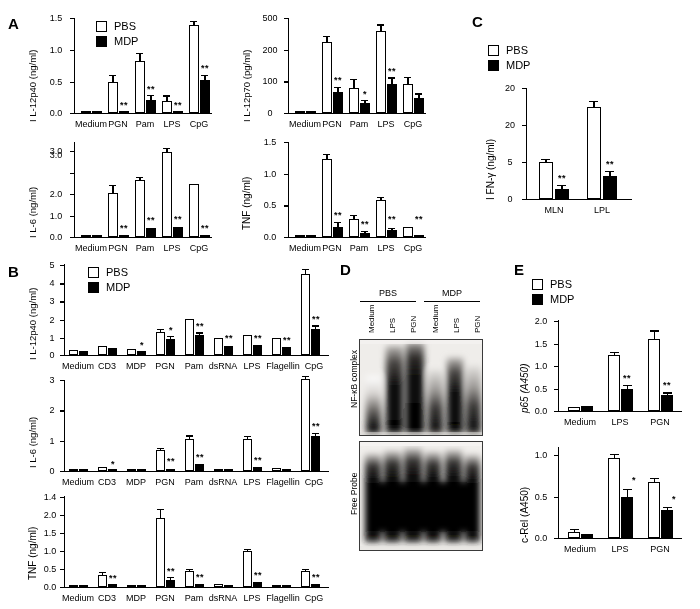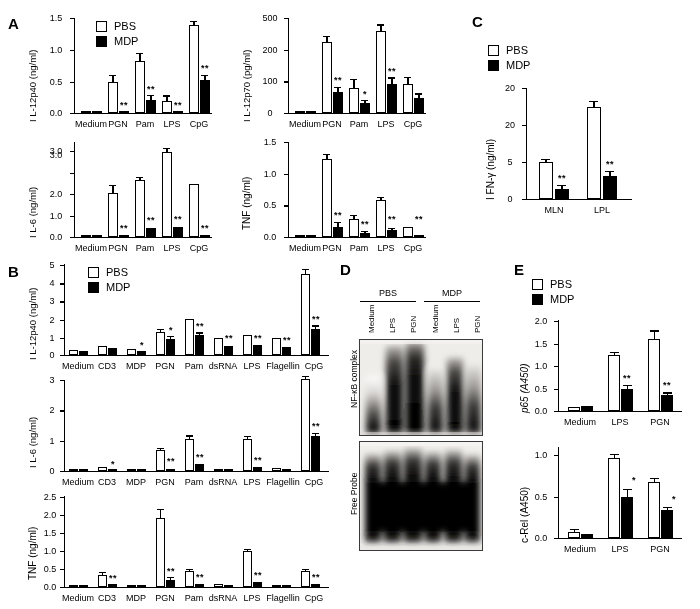--- a/index.html
+++ b/index.html
@@ -522,21 +522,21 @@
       <div class="xcat" style="left:250px;top:97px;">CpG</div>
     </div>
   </div>
 
   <div class="chart" style="left:26px;top:234px;width:310px;height:118px;">
     <div class="ylabel" style="left:2px;top:88px;font-size:10px;">TNF (ng/ml)</div>
     <div class="plotbox" style="left:38px;top:4px;width:265px;height:92px;">
       <div class="axis-y"></div>
       <div class="axis-x"></div>
       <div class="tick" style="top:1px;"></div>
-        <div class="ticklabel" style="right:100%;margin-right:5px;top:1px;width:18px;">2.5</div>
+        <div class="ticklabel" style="right:100%;margin-right:5px;top:1px;width:18px;">1.4</div>
       <div class="tick" style="top:19px;"></div>
         <div class="ticklabel" style="right:100%;margin-right:5px;top:19px;width:18px;">2.0</div>
       <div class="tick" style="top:37px;"></div>
         <div class="ticklabel" style="right:100%;margin-right:5px;top:37px;width:18px;">1.5</div>
       <div class="tick" style="top:55px;"></div>
         <div class="ticklabel" style="right:100%;margin-right:5px;top:55px;width:18px;">1.0</div>
       <div class="tick" style="top:73px;"></div>
         <div class="ticklabel" style="right:100%;margin-right:5px;top:73px;width:18px;">0.5</div>
       <div class="tick" style="top:91px;"></div>
         <div class="ticklabel" style="right:100%;margin-right:5px;top:91px;width:18px;">0.0</div>

